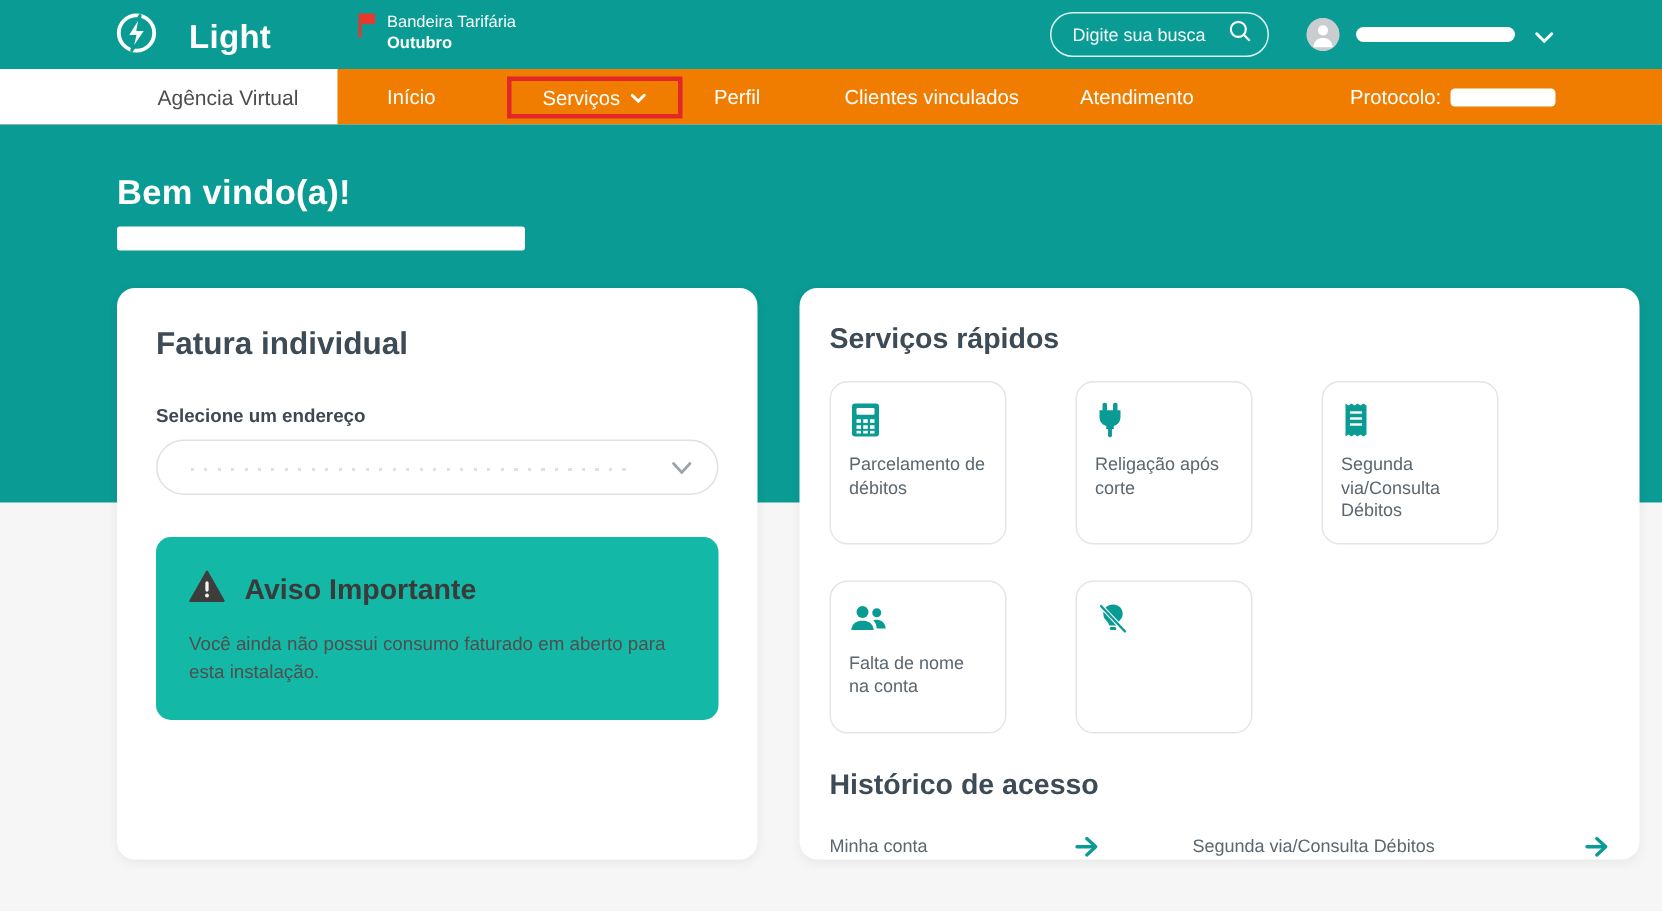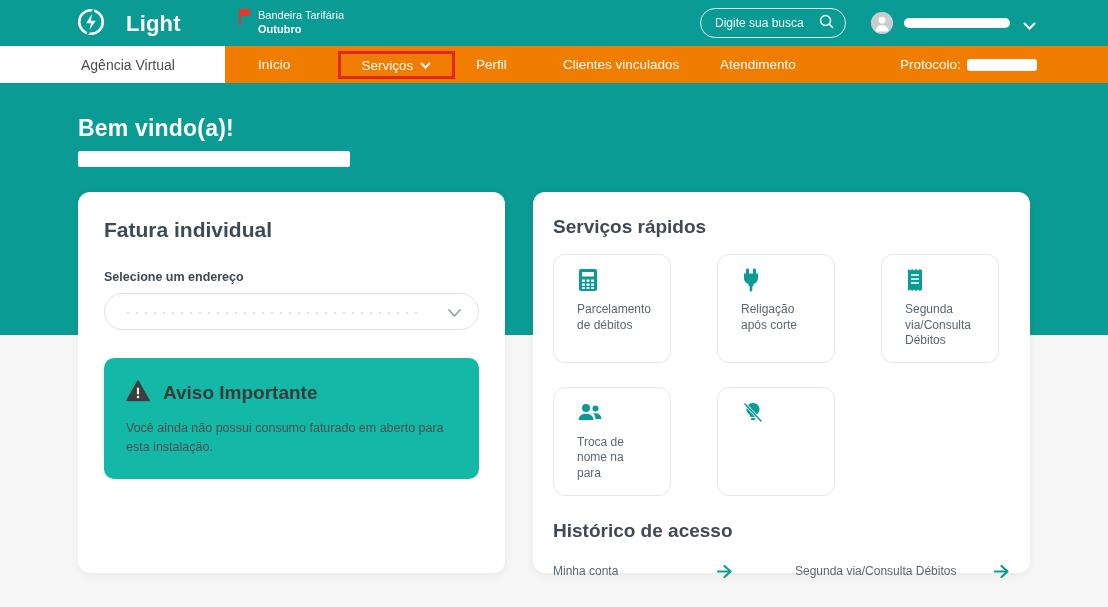--- a/index.html
+++ b/index.html
@@ -16,56 +16,56 @@
   .search-pill { position:absolute; left:700px; top:8px; width:146px; height:30px; border:1px solid rgba(255,255,255,.85); border-radius:15px; display:flex; align-items:center; padding:0 10px 0 14px; }
   .search-pill input { flex:1; background:transparent; border:none; outline:none; color:#fff; font-size:12px; width:90px; font-family:"Liberation Sans", sans-serif; }
   .search-pill input::placeholder { color:#fff; opacity:.95; }
   .avatar { position:absolute; left:871px; top:12px; width:22px; height:22px; border-radius:50%; background:#c9cdd0; overflow:hidden; }
   .redact { background:#fff; border-radius:5px; }
   .user-redact { position:absolute; left:904px; top:18px; width:106px; height:10px; }
   .user-chevron { position:absolute; left:1023px; top:17px; }
 
   
   .navbar { position:absolute; top:46px; left:0; width:1108px; height:37px; background:#f07d00; }
-  .nav-brand { position:absolute; left:0; top:0; width:225px; height:37px; background:#fff; display:flex; align-items:center; padding-left:81px; font-size:14px; color:#4d4d4d; }
+  .nav-brand { position:absolute; left:0; top:0; width:225px; height:37px; background:#fff; display:flex; align-items:center; padding-left:105px; font-size:14px; color:#4d4d4d; }
   .nav-item { position:absolute; top:0; height:37px; display:flex; align-items:center; color:#fff; font-size:13.5px; cursor:pointer; }
   .nav-inicio { left:258px; }
   .nav-servicos-box { position:absolute; left:338px; top:5px; width:117px; height:28px; border:3px solid #e12727; display:flex; align-items:center; justify-content:center; gap:7px; color:#fff; font-size:13.5px; cursor:pointer; }
   .nav-perfil { left:476px; }
   .nav-clientes { left:563px; }
   .nav-atendimento { left:720px; }
   .nav-protocol { position:absolute; left:900px; top:0; height:37px; display:flex; align-items:center; gap:6px; color:#fff; font-size:13.5px; }
   .protocol-redact { width:70px; height:12px; border-radius:3px; }
 
   
   .hero { position:absolute; top:83px; left:0; width:1108px; height:252px; background:#0a9b94; }
   .greeting { position:absolute; left:78px; top:32px; color:#fff; font-size:23px; font-weight:bold; letter-spacing:.2px; }
   .greeting-redact { position:absolute; left:78px; top:68px; width:272px; height:16px; border-radius:2px; }
 
   
   .card { position:absolute; background:#fff; border-radius:12px; box-shadow:0 2px 8px rgba(0,0,0,.06); }
   .card-left { left:78px; top:192px; width:427px; height:381px; padding:26px; }
-  .card-right { left:533px; top:192px; width:497px; height:381px; padding:24px 20px; }
+  .card-right { left:533px; top:192px; width:560px; height:381px; padding:24px 20px; }
   .card-title { font-size:21px; font-weight:bold; color:#3d4b56; }
   .card-title-sm { font-size:19px; font-weight:bold; color:#3d4b56; }
 
   
   .select-label { margin-top:28px; font-size:12.5px; font-weight:bold; color:#3d4852; }
   .select-pill { margin-top:9px; position:relative; height:37px; border:1px solid #e1e1e1; border-radius:19px; background:#fff; cursor:pointer; }
   .select-pill::after { content:""; position:absolute; left:22px; right:60px; top:18px; height:2px;
       background:repeating-linear-gradient(to right, #dde1e6 0 2px, transparent 2px 9px); }
   .select-chevron { position:absolute; right:16px; top:11px; }
   .notice-box { margin-top:28px; background:#14b8a6; border-radius:10px; padding:22px; }
   .notice-head { display:flex; align-items:center; gap:13px; }
   .notice-title { font-size:19px; font-weight:bold; color:#3a3a3a; }
   .notice-text { margin-top:13px; font-size:12.5px; color:#4f4f4f; line-height:1.5; max-width:335px; }
 
   
   .tiles { margin-top:16px; display:grid; grid-template-columns:repeat(3, 118px); column-gap:46px; row-gap:24px; }
-  .tile { min-height:102px; border:1px solid #e5e5e5; border-radius:12px; padding:13px 23px; background:#fff; cursor:pointer; }
+  .tile { min-height:102px; border:1px solid #e5e5e5; border-radius:12px; padding:13px 12px; background:#fff; cursor:pointer; }
   .tile-icon { height:24px; }
   .tile-label { margin-top:10px; font-size:12px; color:#5b6770; line-height:1.3; }
   .history-title { margin-top:24px; }
   .history-links { margin-top:22px; display:flex; align-items:flex-end; }
   .hl-group1 { width:180px; display:flex; justify-content:space-between; align-items:center; }
   .hl-spacer { width:62px; }
   .hl-group2 { flex:1; display:flex; justify-content:space-between; align-items:center; }
   .hl-label { font-size:12px; color:#5b6770; cursor:pointer; }
   .hl-arrow { cursor:pointer; display:flex; }
 </style>
@@ -231,21 +231,21 @@
 
       <div class="tile">
         <div class="tile-icon">
           <svg width="26" height="22" viewBox="0 0 26 22" fill="#0a9b94">
             <circle cx="9" cy="7" r="4"></circle>
             <path d="M1.5 19 C2 14.5 5 12.8 9 12.8 C13 12.8 16 14.5 16.5 19 Z"></path>
             <circle cx="18.5" cy="7.5" r="3"></circle>
             <path d="M17.5 12.2 C21.5 12.2 24 13.8 24.5 18 H18.5 C18.3 15.6 17.6 13.6 16.2 12.6 C16.6 12.4 17 12.2 17.5 12.2 Z"></path>
           </svg>
         </div>
-        <div class="tile-label">Troca de nome na para</div>
+        <div class="tile-label">Falta de nome na conta</div>
       </div>
 
       <div class="tile">
         <div class="tile-icon">
           <svg width="24" height="24" viewBox="0 0 24 24">
             <path d="M12 2 C8 2 5.5 5 5.5 8.2 C5.5 10.5 6.8 12 8 13.3 C8.8 14.2 9.3 15 9.5 16 H14.5 C14.7 15 15.2 14.2 16 13.3 C17.2 12 18.5 10.5 18.5 8.2 C18.5 5 16 2 12 2 Z" fill="#0a9b94"></path>
             <rect x="9.8" y="17" width="4.4" height="2" rx="1" fill="#0a9b94"></rect>
             <line x1="4" y1="3" x2="20" y2="20" stroke="#fff" stroke-width="3"></line>
             <line x1="4" y1="3" x2="20" y2="20" stroke="#0a9b94" stroke-width="1.6" stroke-linecap="round"></line>
           </svg>

